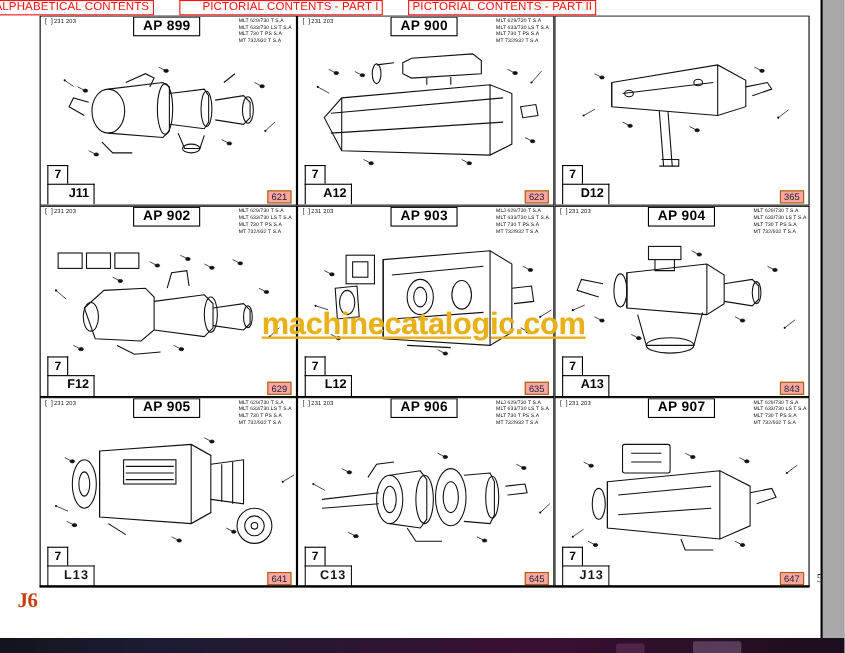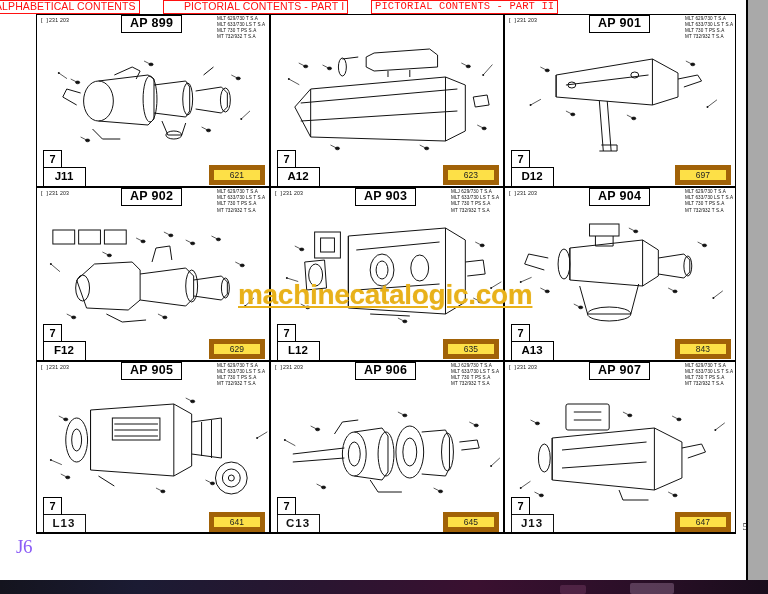--- a/index.html
+++ b/index.html
@@ -21,21 +21,21 @@
     font-size:10.5px;
     line-height:11px;
     padding:0px 3px 1px 3px;
     white-space:nowrap;
     letter-spacing:.1px;
     background:transparent;
     cursor:pointer;
   }
   #lnk0{left:-9px;}
   #lnk1{left:163px;padding-left:20px;}
-  #lnk2{left:371px;font-family:Liberation Mono, monospace;}
+  #lnk2{left:371px;}
 
   
   .sheet{position:absolute;left:0;top:12px;width:745px;height:552px;background:#fff;margin-left:14px;}
 
   
   .indextab{
     position:absolute;left:-2px;top:2px;width:24px;height:520px;
     overflow:hidden;
   }
 
@@ -95,40 +95,40 @@
     width:17px;height:17px;
     font-size:11px;font-weight:bold;line-height:16px;
     text-align:center;background:#fff;color:#000;
     font-family:"Liberation Sans",sans-serif;
   }
   .codebox{
     position:absolute;left:6px;bottom:0px;
     border:1.3px solid #000;border-bottom:none;
     min-width:34px;height:18px;
     font-size:11.5px;font-weight:bold;line-height:17px;
-    text-align:center;padding-left:3px;padding-right:4px;
+    text-align:right;padding-left:3px;padding-right:4px;
     background:#fff;color:#000;
     font-family:"Liberation Sans",sans-serif;
   }
   .numbox{
     position:absolute;right:4px;bottom:1px;
-    border:5px solid #a16207;
-    padding:0px 16px;
+    border:1px solid #a16207;
+    padding:0px 3px;
     font-size:8.5px;line-height:10px;color:#222;
-    background:#fde047;
+    background:#fca5a5;
     font-family:"Liberation Sans",sans-serif;
   }
 
   
   .clipped .codebox{overflow:hidden;}
 
   
   .pageletter{
     position:absolute;left:2px;bottom:6px;
-    font-size:19px;font-weight:normal;color:#8b5cf6;
+    font-size:19px;font-weight:bold;color:#c2410c;
     font-family:"Liberation Serif",serif;
     letter-spacing:-.5px;
   }
 
   
   .pagenum{
     position:absolute;right:0;bottom:32px;
     font-size:11px;color:#222;
     font-family:Liberation Serif, serif;
     text-align:right;
@@ -243,20 +243,30 @@
                 <circle cx="206" cy="74" r="1" fill="#111"></circle>
               </svg>
             </div>
             <div class="corner">
               <div class="sevenbox">7</div>
               <div class="codebox">J11</div>
             </div>
             <div class="numbox">621</div>
           </div>
           <div class="panel p1">
+            <div class="phead">
+              <div class="refcode"><span class="brk">[ ]</span>231 203</div>
+              <div class="apbox">AP 900</div>
+              <div class="models">
+                <div>MLT 629/730 T S.A</div>
+                <div>MLT 633/730 LS T S.A</div>
+                <div>MLT 730 T PS S.A</div>
+                <div>MT 732/932 T S.A</div>
+              </div>
+            </div>
             <div class="fig">
               <svg viewBox="0 0 234 112" preserveAspectRatio="none" xmlns="http://www.w3.org/2000/svg">
                 <g stroke="#111" stroke-width="1" fill="none">
                   <path d="M24 62 L40 44 L176 32 L196 40 L196 86 L176 96 L40 92 Z"></path>
                   <path d="M40 44 L40 92"></path>
                   <path d="M176 32 L176 96"></path>
                   <path d="M30 58 L188 44"></path>
                   <path d="M30 76 L188 66"></path>
                   <path d="M96 12 L104 8 L160 4 L168 10 L168 22 L104 26 L96 22 Z"></path>
                   <path d="M118 26 L118 32"></path>
@@ -295,30 +305,20 @@
                 <circle cx="214" cy="30" r="1" fill="#111"></circle>
               </svg>
             </div>
             <div class="corner">
               <div class="sevenbox">7</div>
               <div class="codebox">A12</div>
             </div>
             <div class="numbox">623</div>
           </div>
           <div class="panel p2">
-            <div class="phead">
-              <div class="refcode"><span class="brk">[ ]</span>231 203</div>
-              <div class="apbox">AP 901</div>
-              <div class="models">
-                <div>MLT 629/730 T S.A</div>
-                <div>MLT 633/730 LS T S.A</div>
-                <div>MLT 730 T PS S.A</div>
-                <div>MT 732/932 T S.A</div>
-              </div>
-            </div>
             <div class="fig">
               <svg viewBox="0 0 234 112" preserveAspectRatio="none" xmlns="http://www.w3.org/2000/svg">
                 <g stroke="#111" stroke-width="1" fill="none">
                   <path d="M52 30 L150 14 L176 28 L176 52 L150 60 L52 52 Z"></path>
                   <path d="M52 30 L52 52"></path>
                   <path d="M150 14 L150 60"></path>
                   <path d="M62 40 L146 30"></path>
                   <path d="M96 56 L100 106"></path>
                   <path d="M104 56 L108 106"></path>
                   <path d="M96 106 L114 106 L114 100 L98 100"></path>
@@ -345,21 +345,21 @@
                 <path d="M26 60 l10.530990742684473 -5.753106463250436" stroke="#111" stroke-width=".7" fill="none"></path>
                 <circle cx="26" cy="60" r="1" fill="#111"></circle>
                 <path d="M206 62 l9.613723386563205 -7.181665729247479" stroke="#111" stroke-width=".7" fill="none"></path>
                 <circle cx="206" cy="62" r="1" fill="#111"></circle>
               </svg>
             </div>
             <div class="corner">
               <div class="sevenbox">7</div>
               <div class="codebox">D12</div>
             </div>
-            <div class="numbox">697</div>
+            <div class="numbox">365</div>
           </div>
         </div>
         <div class="row">
           <div class="panel p0">
             <div class="phead">
               <div class="refcode"><span class="brk">[ ]</span>231 203</div>
               <div class="apbox">AP 902</div>
               <div class="models">
                 <div>MLT 629/730 T S.A</div>
                 <div>MLT 633/730 LS T S.A</div>

